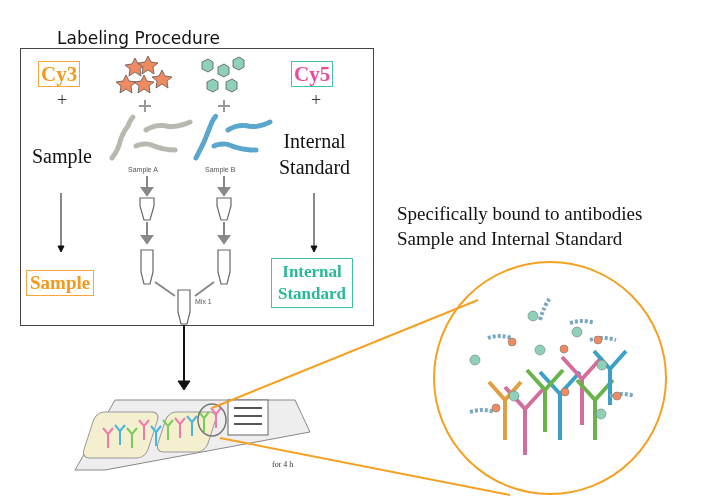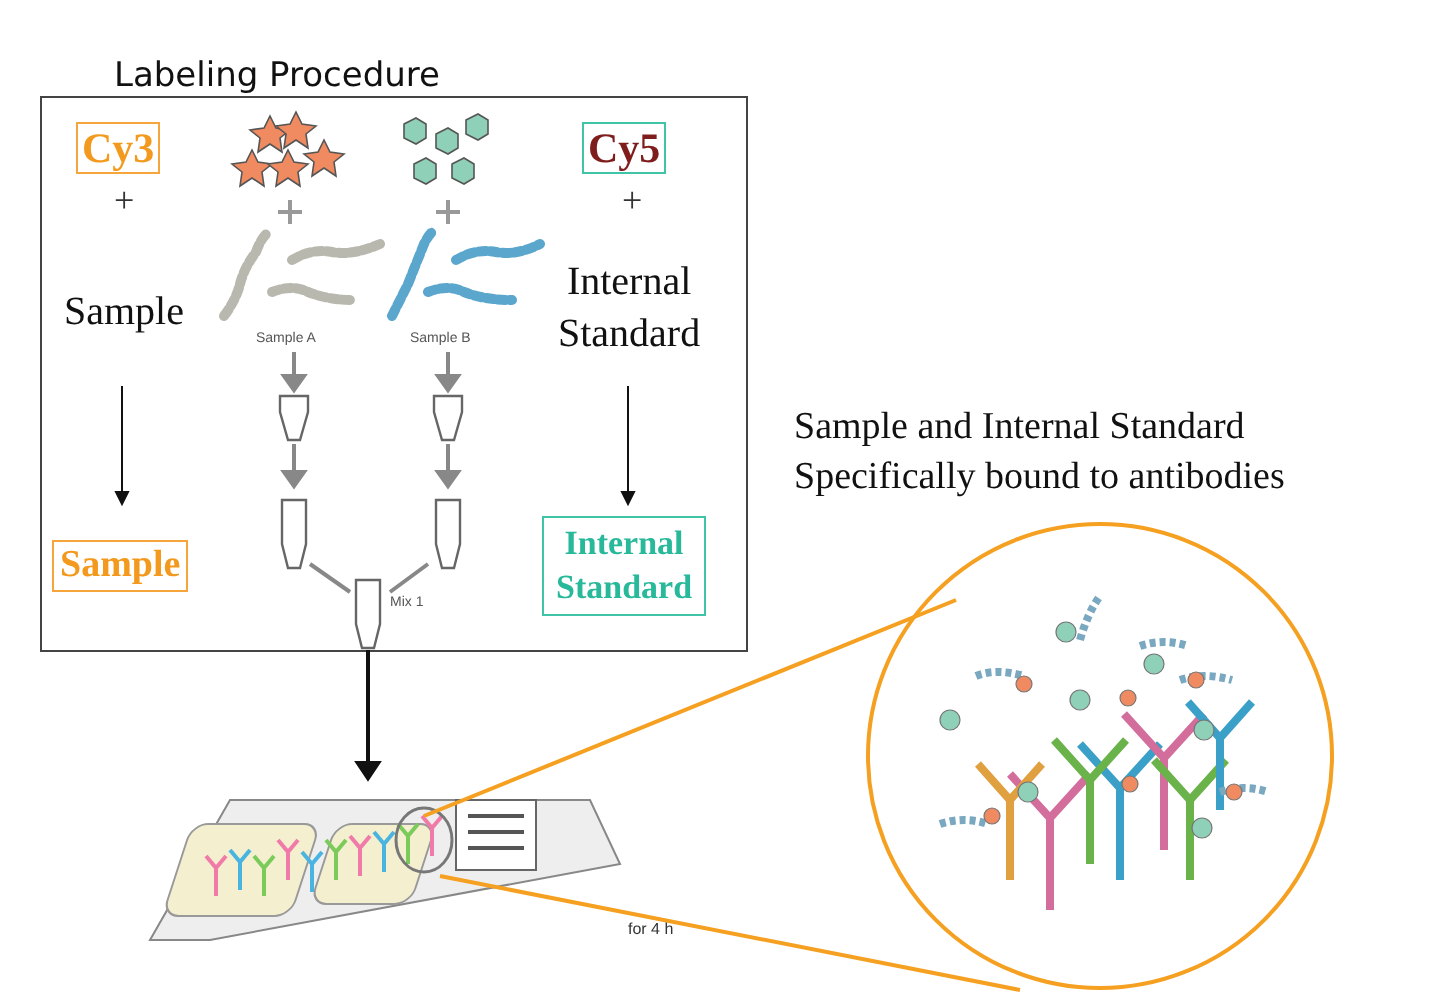--- a/index.html
+++ b/index.html
@@ -2,30 +2,30 @@
 <html><head>
 <meta charset="utf-8">
 <style>
   html, body { margin:0; padding:0; background:#ffffff; }
   body { width:715px; height:504px; position:relative; overflow:hidden; font-family:"Liberation Serif", serif; }
   .abs { position:absolute; }
   #title { left:57px; top:10px; font-family:"DejaVu Sans", sans-serif; font-size:17px; color:#111;margin-top:18px; }
   #panel { left:20px; top:48px; width:354px; height:278px; border:1px solid #444; box-sizing:border-box; }
   .dye { font-weight:bold; font-size:21px; padding:0 2px; line-height:24px; }
   #cy3 { left:38px; top:61px; color:#f39a1e; border:1px solid #f5a53a; }
-  #cy5 { left:291px; top:61px; color:#7f1d1d; border:1px solid #3fc4a8; }
+  #cy5 { left:291px; top:61px; color:#ec4899; border:1px solid #3fc4a8; }
   .plus { font-size:18px; color:#333; }
   .big { font-size:20px; color:#111; line-height:26px; }
   #sample-lbl { left:32px; top:143px; }
   #istd-lbl { left:279px; top:128px; text-align:center; }
   .small { font-family:"Liberation Sans", sans-serif; font-size:7px; color:#555; }
   #out-sample { left:26px; top:270px; color:#f39a1e; border:1px solid #f5a53a; font-weight:bold; font-size:19px; padding:1px 3px; }
   #out-istd { left:271px; top:258px; color:#28b89a; border:1px solid #3fc4a8; font-weight:bold; font-size:17px; padding:2px 6px; text-align:center; line-height:22px; }
   #caption { left:397px; top:201px; font-size:19px; line-height:25px; color:#111; }
-  #for4h { left:272px; top:460px; font-family:Liberation Sans, sans-serif; font-size:8px; color:#333;margin-left:42px; }
+  #for4h { left:272px; top:460px; font-family:Liberation Serif, serif; font-size:8px; color:#333; }
   svg { position:absolute; left:0; top:0; }
 </style>
 </head>
 <body>
 
 <div id="title" class="abs">Labeling Procedure</div>
 
 <div id="panel" class="abs"></div>
 
 <svg width="715" height="504">
@@ -172,17 +172,17 @@
 <div class="abs small" style="left:205px;top:166px">Sample B</div>
 <div class="abs small" style="left:195px;top:298px">Mix 1</div>
 
 <div id="out-sample" class="abs">Sample</div>
 <div id="out-istd" class="abs">
   <div>Internal</div>
   <div>Standard</div>
 </div>
 
 <div id="caption" class="abs">
+  <div>Specifically bound to antibodies</div>
   <div>Sample and Internal Standard</div>
-  <div>Specifically bound to antibodies</div>
 </div>
 
 <div id="for4h" class="abs">for 4 h</div>
 
 </body></html>

